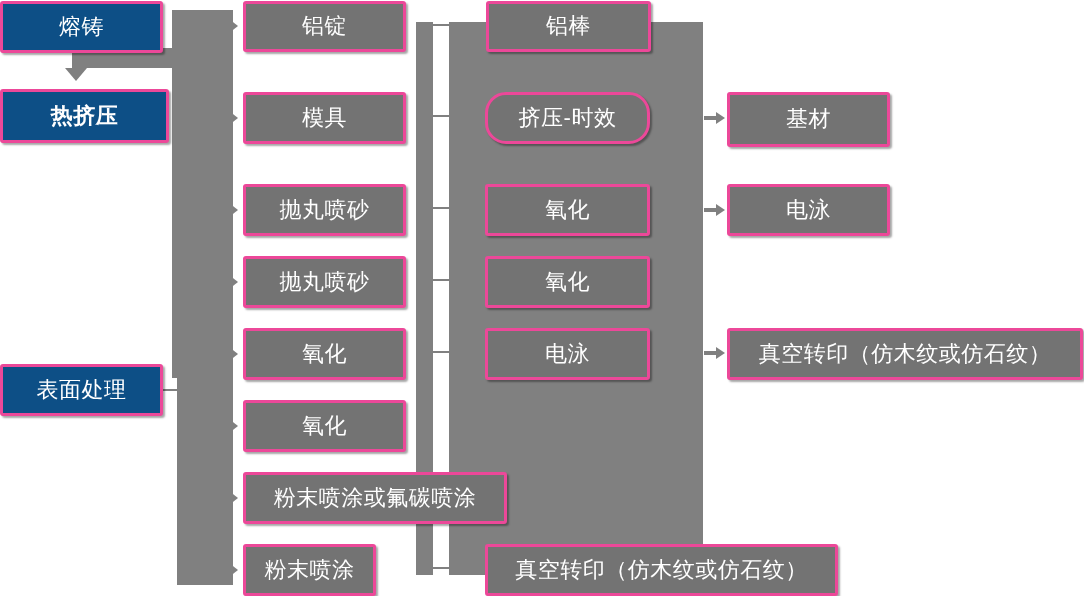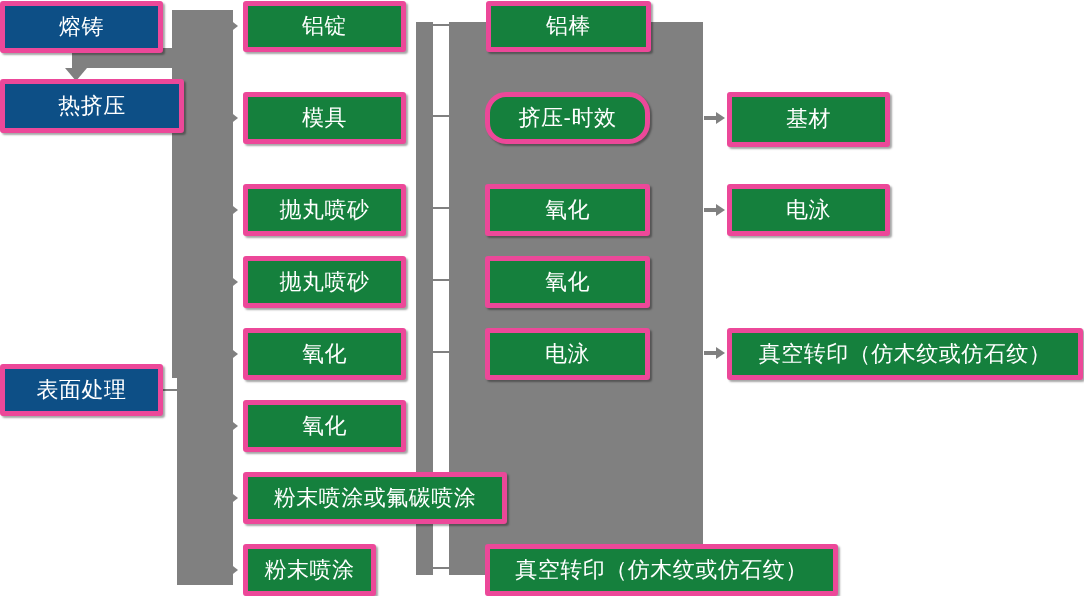--- a/index.html
+++ b/index.html
@@ -59,29 +59,29 @@
 
   
   .box{
     position:absolute;
     box-sizing:border-box;
     display:flex;
     align-items:center;
     justify-content:center;
     color:#ffffff;
     border-radius:3px;
-    border:5px solid #ec4899;
+    border:3px solid #ec4899;
     font-size:22px;
     line-height:1.1;
     letter-spacing:0.5px;
     white-space:nowrap;
     box-shadow:2px 2px 2px rgba(0,0,0,0.35);
   }
   .box.dark{ background:#0d4f86; }
-  .box.light{ background:#15803d; }
+  .box.light{ background:#737373; }
   .box .cap{ pointer-events:none; }
 </style>
 </head>
 <body>
 
 <div id="canvas">
 
   <div class="grey" style="left:72px;top:48px;width:101px;height:20px;"></div>
   <div class="grey-arrow-down" style="left:65px;top:68px;"></div>
 
@@ -111,21 +111,21 @@
   <div class="grey" style="left:449px;top:22px;width:254px;height:553px;"></div>
 
   <div class="sm-arrow" style="left:704px;top:116px;width:12px;"></div>
   <div class="sm-arrow" style="left:704px;top:208px;width:12px;"></div>
   <div class="sm-arrow" style="left:704px;top:351px;width:12px;"></div>
 
   <div class="box dark" style="left:0px;top:1px;width:163px;height:52px;">
     <span class="cap">熔铸</span>
   </div>
 
-  <div class="box dark" style="left:0px;top:79px;width:184px;height:54px;">
+  <div class="box dark" style="left:0px;top:89px;width:169px;height:54px;font-weight:bold;">
     <span class="cap">热挤压</span>
   </div>
 
   <div class="box dark" style="left:0px;top:364px;width:163px;height:52px;">
     <span class="cap">表面处理</span>
   </div>
 
   <div class="box light" style="left:243px;top:1px;width:163px;height:51px;">
     <span class="cap">铝锭</span>
   </div>

